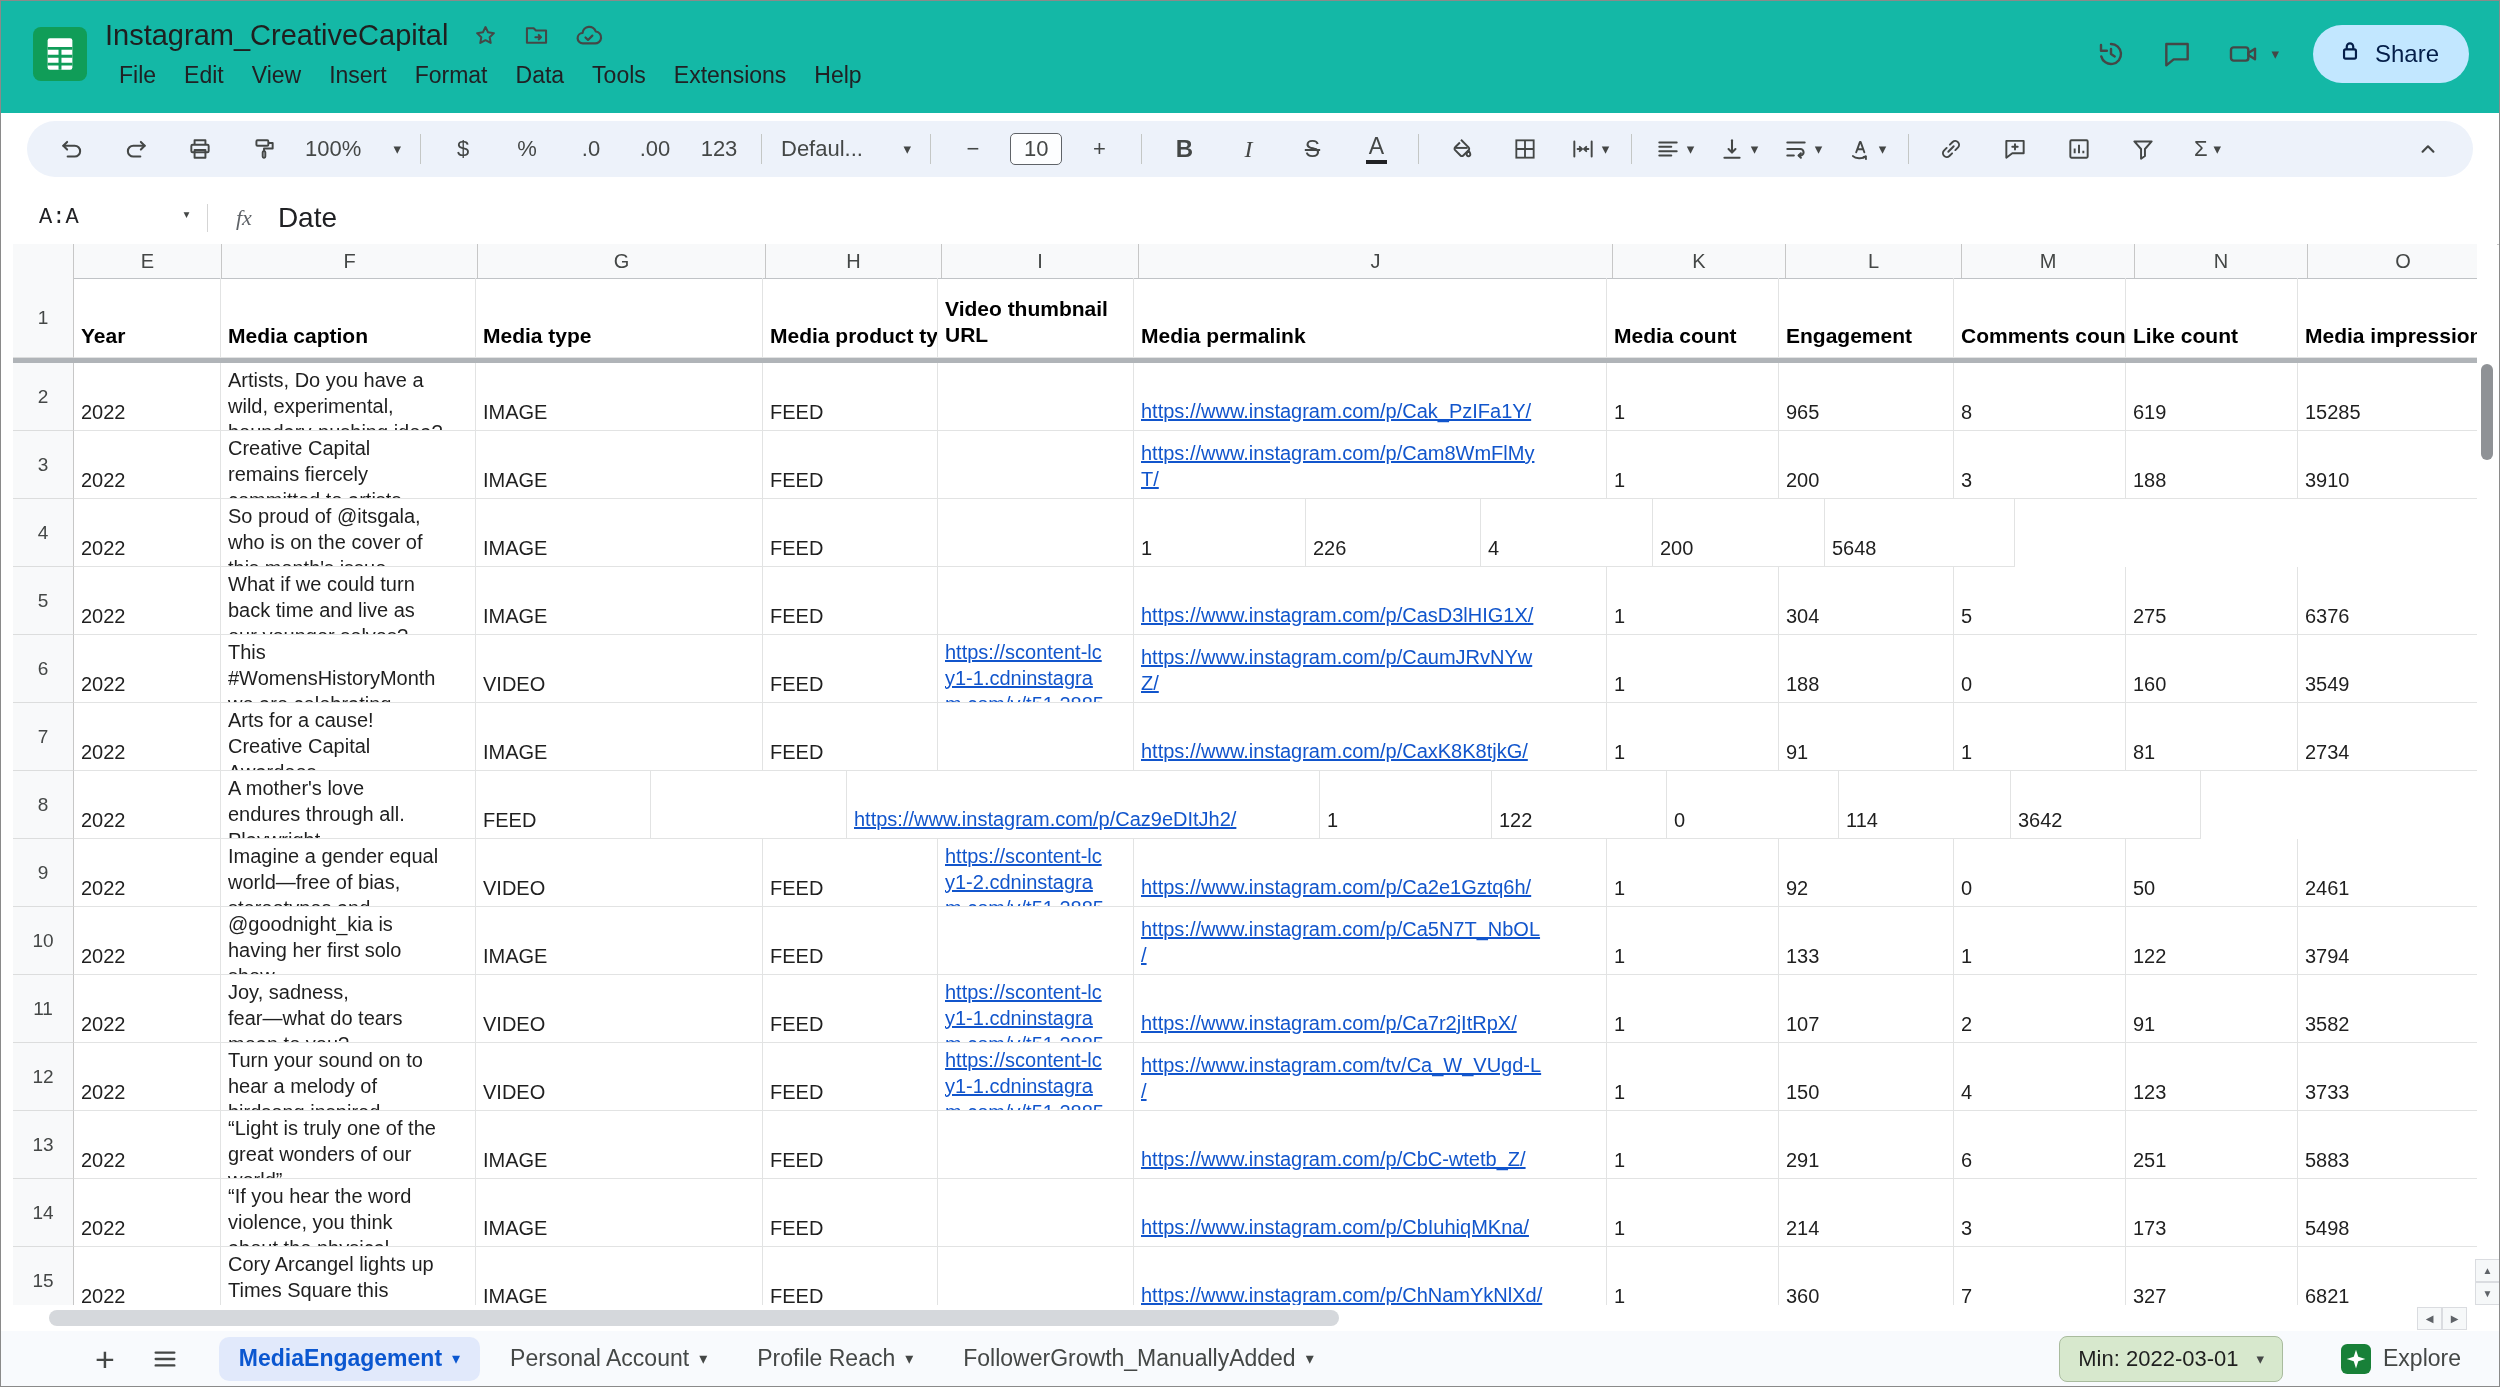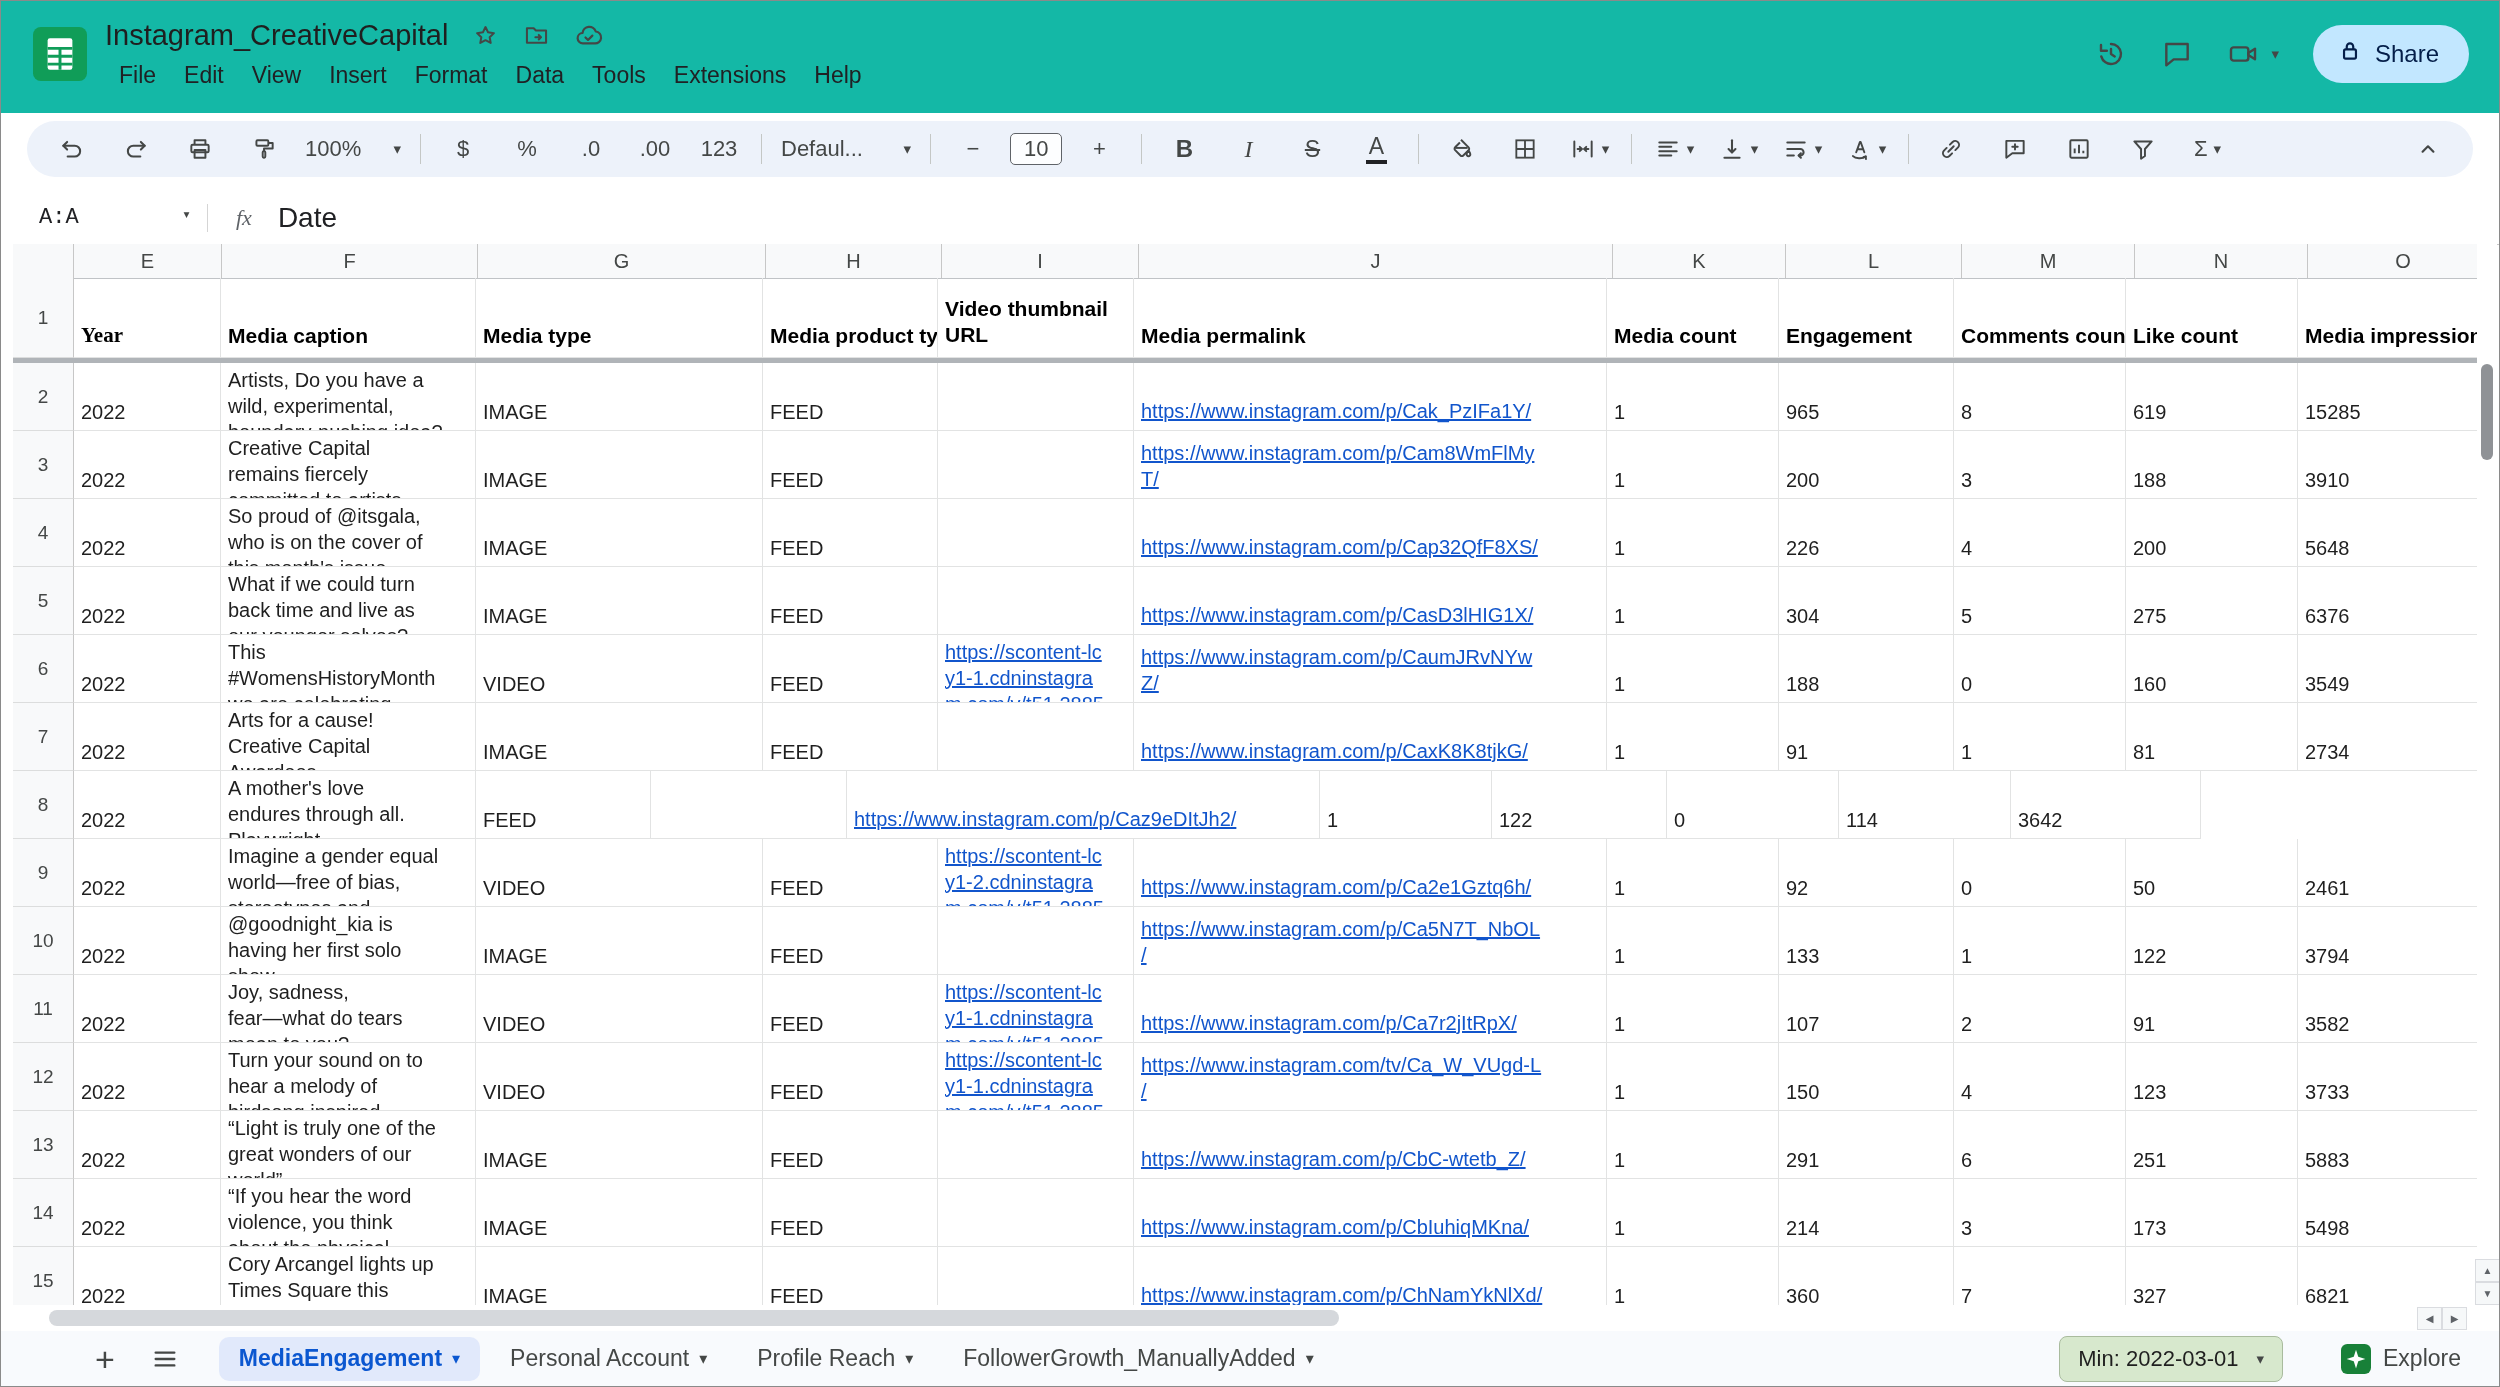--- a/index.html
+++ b/index.html
@@ -324,21 +324,21 @@
         <div class="col-header" style="width: 473px;">J</div>
         <div class="col-header" style="width: 172px;">K</div>
         <div class="col-header" style="width: 175px;">L</div>
         <div class="col-header" style="width: 172px;">M</div>
         <div class="col-header" style="width: 172px;">N</div>
         <div class="col-header" style="width: 190px;">O</div>
       </div>
     <div class="grid-rows">
         <div class="sheet-row" style="height: 80px;">
           <div class="row-header">1</div>
-          <div class="cell hdr" style="width: 147px; font-family: Liberation Serif, serif;">Year</div>
+          <div class="cell hdr" style="width: 147px;">Year</div>
           <div class="cell hdr" style="width: 255px;">Media caption</div>
           <div class="cell hdr" style="width: 287px;">Media type</div>
           <div class="cell hdr" style="width: 175px;">Media product type</div>
           <div class="cell hdr pre" style="width: 196px;">Video thumbnail
 URL</div>
           <div class="cell hdr" style="width: 473px;">Media permalink</div>
           <div class="cell hdr" style="width: 172px;">Media count</div>
           <div class="cell hdr" style="width: 175px;">Engagement</div>
           <div class="cell hdr" style="width: 172px;">Comments count</div>
           <div class="cell hdr" style="width: 172px;">Like count</div>
@@ -380,21 +380,20 @@
         </div>
         <div class="sheet-row" style="height: 68px;">
           <div class="row-header">4</div>
           <div class="cell" style="width: 147px;">2022</div>
           <div class="cell top-wrap" style="width: 255px;">So proud of @itsgala,
 who is on the cover of
 this month's issue</div>
           <div class="cell" style="width: 287px;">IMAGE</div>
           <div class="cell" style="width: 175px;">FEED</div>
           <div class="cell top-wrap" style="width: 196px;"></div>
-          <div class="cell bottom-wrap" style="width: 473px;"><a class="cell-link">https://www.instagram.com/p/Cap32QfF8XS/</a></div>
           <div class="cell" style="width: 172px;">1</div>
           <div class="cell" style="width: 175px;">226</div>
           <div class="cell" style="width: 172px;">4</div>
           <div class="cell" style="width: 172px;">200</div>
           <div class="cell" style="width: 190px;">5648</div>
         </div>
         <div class="sheet-row" style="height: 68px;">
           <div class="row-header">5</div>
           <div class="cell" style="width: 147px;">2022</div>
           <div class="cell top-wrap" style="width: 255px;">What if we could turn

